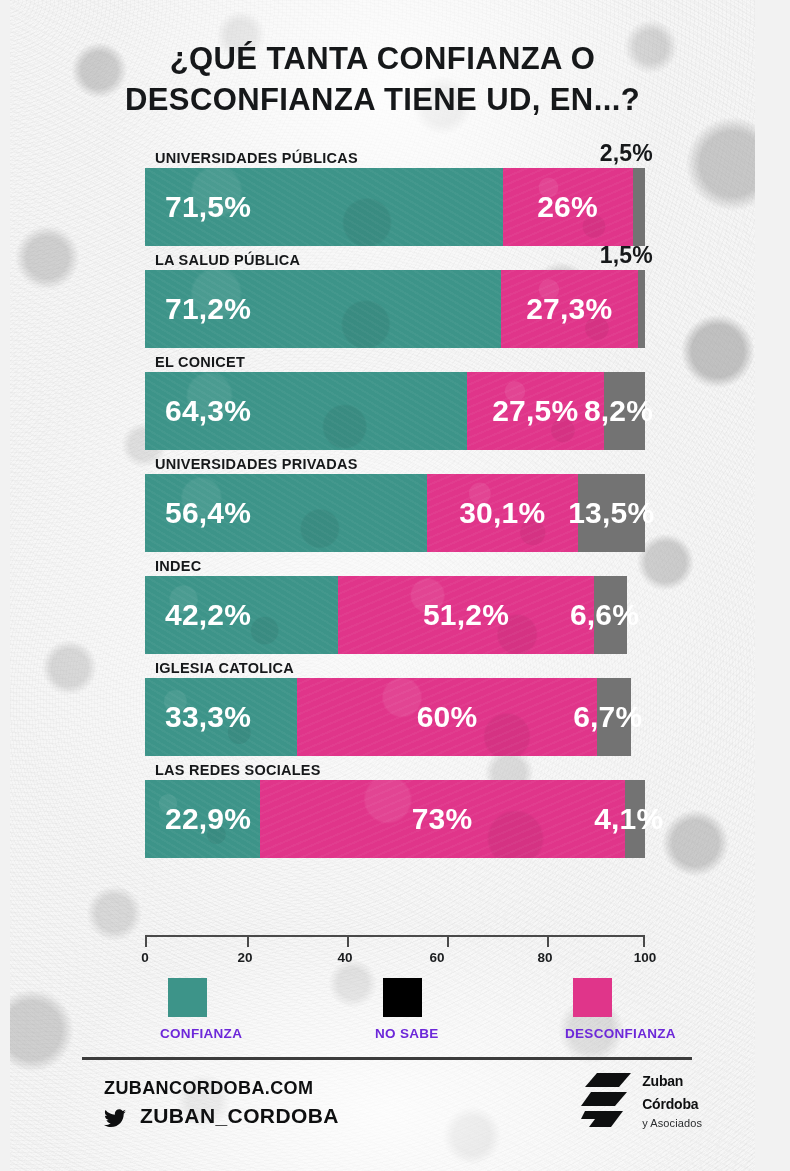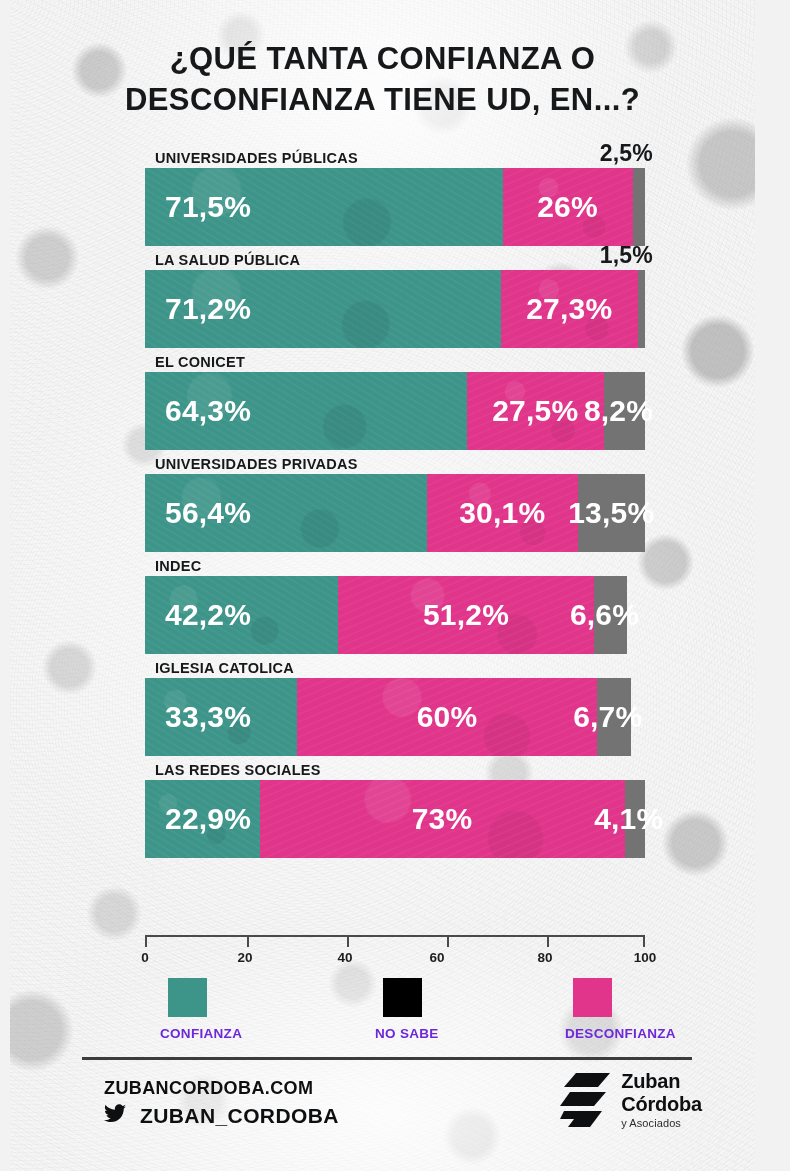--- a/index.html
+++ b/index.html
@@ -274,21 +274,21 @@
   .site {
     font-size: 18px;
     font-weight: 700;
     letter-spacing: .4px;
     color: #0e0f10;
     line-height: 28px;
     white-space: nowrap;
   }
   .handle-row {
     display: flex;
-    align-items: flex-start;
+    align-items: flex-end;
     gap: 14px;
     margin-top: 2px;
   }
   .handle {
     font-size: 21px;
     font-weight: 700;
     letter-spacing: .4px;
     color: #0e0f10;
     white-space: nowrap;
   }
@@ -298,21 +298,21 @@
     position: absolute;
     right: 0px;
     top: 2px;
     display: flex;
     align-items: center;
     gap: 9px;
   }
   .brand-mark { width: 52px; height: 58px; }
   .brand-text { line-height: 1; }
   .brand-l1, .brand-l2 {
-    font-size: 20px;
+    font-size: 14px;
     font-weight: 700;
     color: #0e0f10;
     letter-spacing: -.2px;
     line-height: 23px;
   }
   .brand-l3 {
     font-size: 11px;
     font-weight: 400;
     color: #2a2c2e;
     letter-spacing: .1px;

